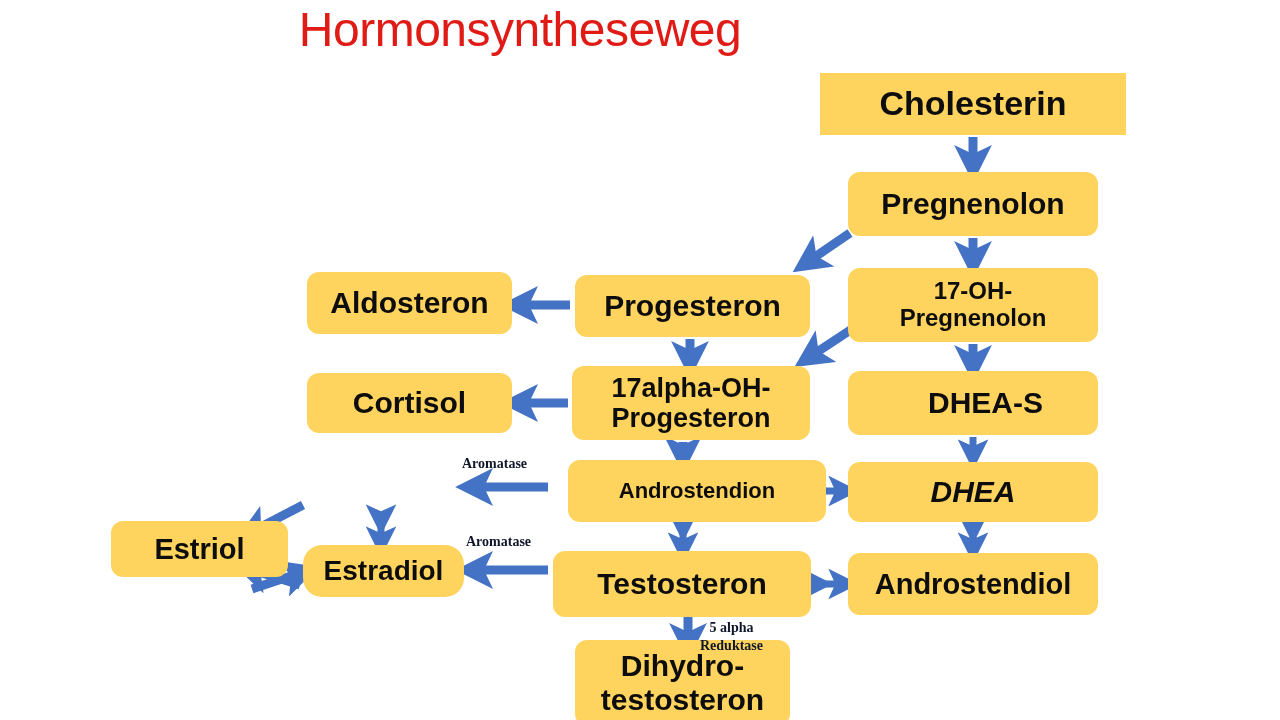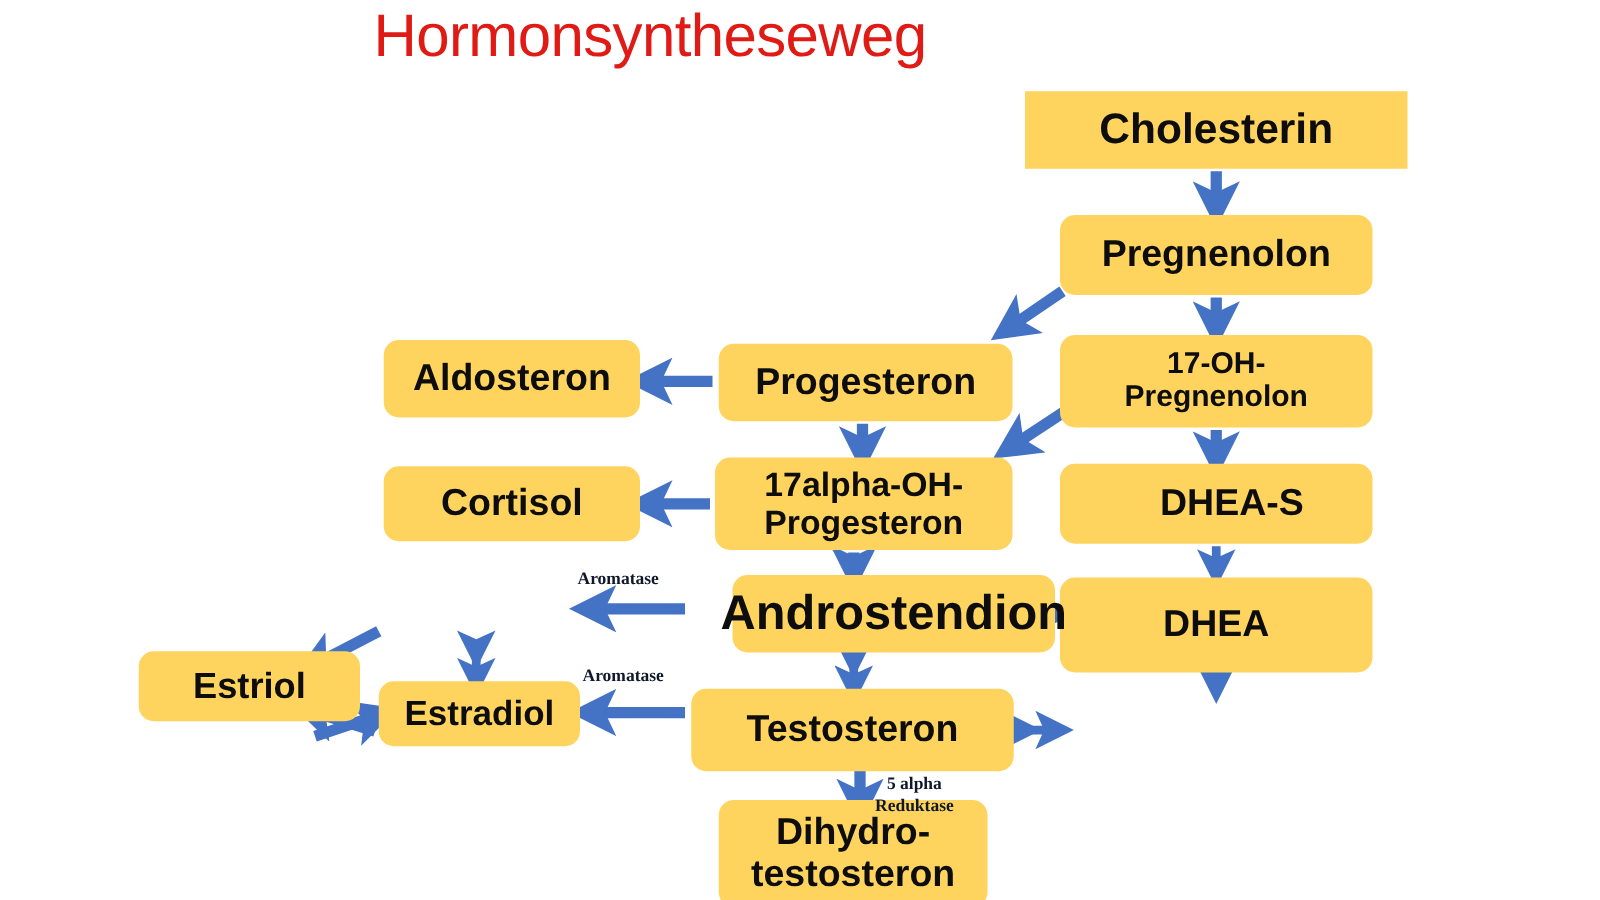--- a/index.html
+++ b/index.html
@@ -133,41 +133,42 @@
 
   <div class="node square" style="left:820px; top:73px; width:306px; height:62px; font-size:34px;">Cholesterin</div>
 
   <div class="node" style="left:848px; top:172px; width:250px; height:64px; font-size:30px;">Pregnenolon</div>
 
   <div class="node two-line" style="left:848px; top:268px; width:250px; height:74px; font-size:24px; white-space:pre-line;">17-OH-
 Pregnenolon</div>
 
   <div class="node" style="left:848px; top:371px; width:250px; height:64px; font-size:30px;padding-left:31px;">DHEA-S</div>
 
-  <div class="node" style="left:848px; top:462px; width:250px; height:76px; font-size:30px;">DHEA</div>
+  <div class="node" style="left:848px; top:462px; width:250px; height:60px; font-size:30px;font-style:italic;">DHEA</div>
 
+  <div class="node" style="left:848px; top:553px; width:250px; height:62px; font-size:29px;">Androstendiol</div>
 
   <div class="node" style="left:575px; top:275px; width:235px; height:62px; font-size:30px;">Progesteron</div>
 
   <div class="node two-line" style="left:572px; top:366px; width:238px; height:74px; font-size:27px; white-space:pre-line;">17alpha-OH-
 Progesteron</div>
 
-  <div class="node" style="left:586px; top:460px; width:258px; height:62px; font-size:39px;">Androstendion</div>
+  <div class="node" style="left:568px; top:460px; width:258px; height:62px; font-size:22px;">Androstendion</div>
 
   <div class="node" style="left:553px; top:551px; width:258px; height:66px; font-size:30px;">Testosteron</div>
 
   <div class="node two-line" style="left:575px; top:640px; width:215px; height:86px; font-size:30px; white-space:pre-line;">Dihydro-
 testosteron</div>
 
   <div class="node" style="left:307px; top:272px; width:205px; height:62px; font-size:30px;">Aldosteron</div>
 
   <div class="node" style="left:307px; top:373px; width:205px; height:60px; font-size:30px;">Cortisol</div>
 
 
-  <div class="node" style="left:303px; top:545px; width:161px; height:52px; font-size:28px;">Estradiol</div>
+  <div class="node" style="left:303px; top:545px; width:161px; height:52px; font-size:28px;border-radius:19px;">Estradiol</div>
 
   <div class="node" style="left:67px; top:521px; width:177px; height:56px; font-size:29px;margin-left:44px;">Estriol</div>
 
   <div class="enzyme" style="left:462px; top:455px;">Aromatase</div>
 
   <div class="enzyme" style="left:466px; top:533px;">Aromatase</div>
 
   <div class="enzyme" style="left:700px; top:607px; white-space:pre-line;margin-top:12px;">5 alpha
 Reduktase</div>
 

